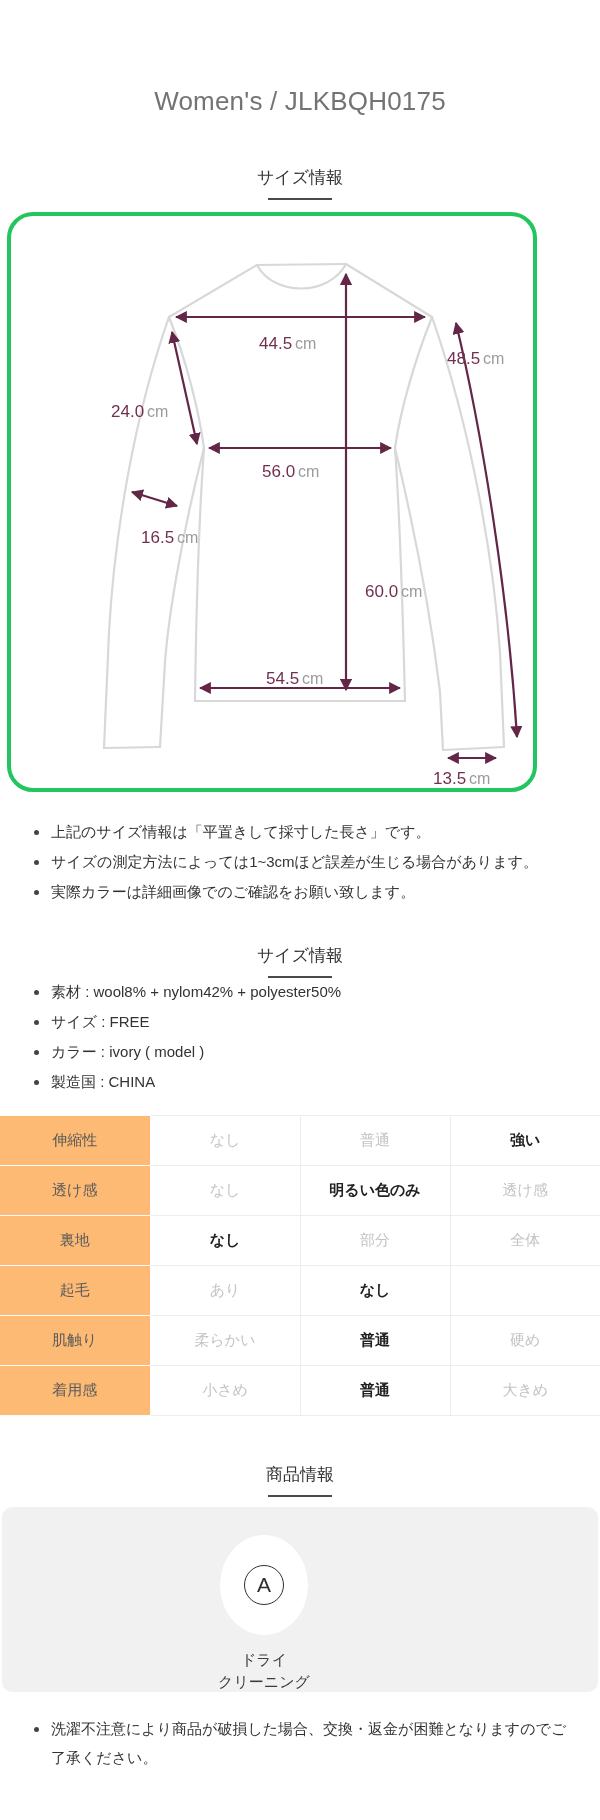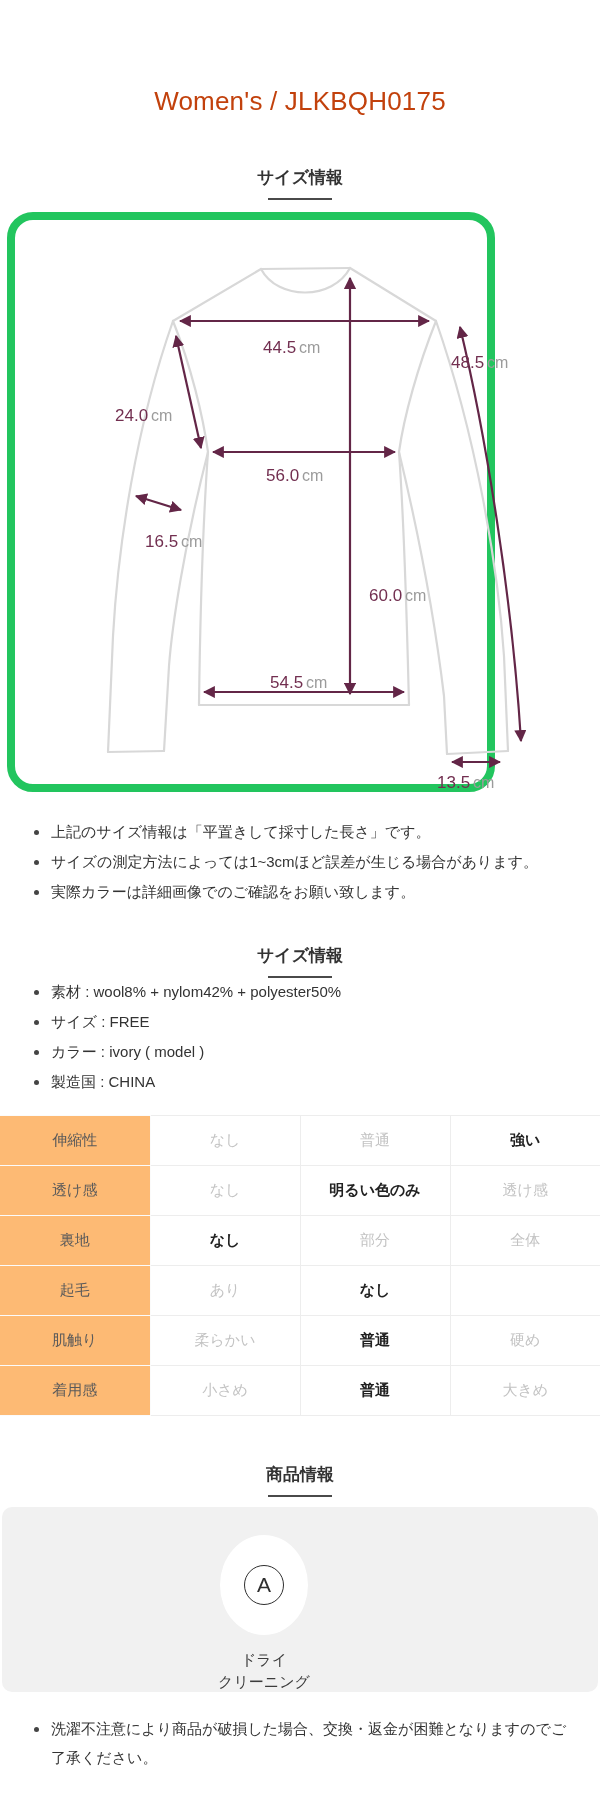--- a/index.html
+++ b/index.html
@@ -5,30 +5,30 @@
   * { margin:0; padding:0; box-sizing:border-box; }
   html,body { background:#fff; }
   body {
     width:600px; height:1820px; position:relative; overflow:hidden;
     font-family:"Liberation Sans","DejaVu Sans",sans-serif; color:#333;
   }
   .abs { position:absolute; }
 
   
   .page-title { top:86px; left:0; width:600px; text-align:center;
-    font-size:26px; font-weight:500; color:#c2410c; letter-spacing:0.2px; }
+    font-size:26px; font-weight:500; color:#737373; letter-spacing:0.2px; }
 
   
   .sec-head { left:0; width:600px; text-align:center; }
-  .sec-head .txt { font-size:17px; font-weight:700; color:#333; }
+  .sec-head .txt { font-size:17px; font-weight:400; color:#333; }
   .sec-head .rule { width:64px; height:2px; background:#4a4a4a; margin:9px auto 0; }
 
   
-  .diagram { top:212px; left:7px; width:488px; height:580px;
-    border:8px solid #22c55e; border-radius:26px; background:#fff; }
+  .diagram { top:212px; left:7px; width:530px; height:580px;
+    border:4px solid #22c55e; border-radius:26px; background:#fff; }
   .diagram svg { position:absolute; left:-2px; top:-2px; }
 
   .mlabel { position:absolute; white-space:nowrap; font-size:17px; }
   .mlabel .num { color:#722f50; }
   .mlabel .unit { color:#9b9b9b; margin-left:3px; font-size:16px; }
 
   
   .blist { left:0; width:600px; padding:0 32px; list-style:none; }
   .blist li { position:relative; padding-left:19px; font-size:15px;
     line-height:30px; color:#333; }

